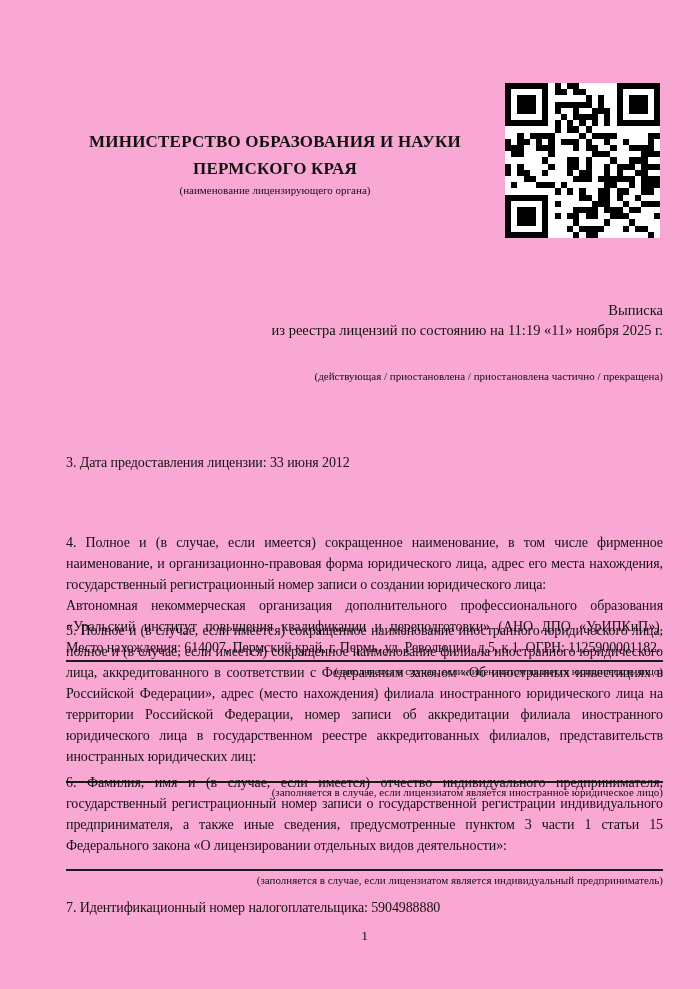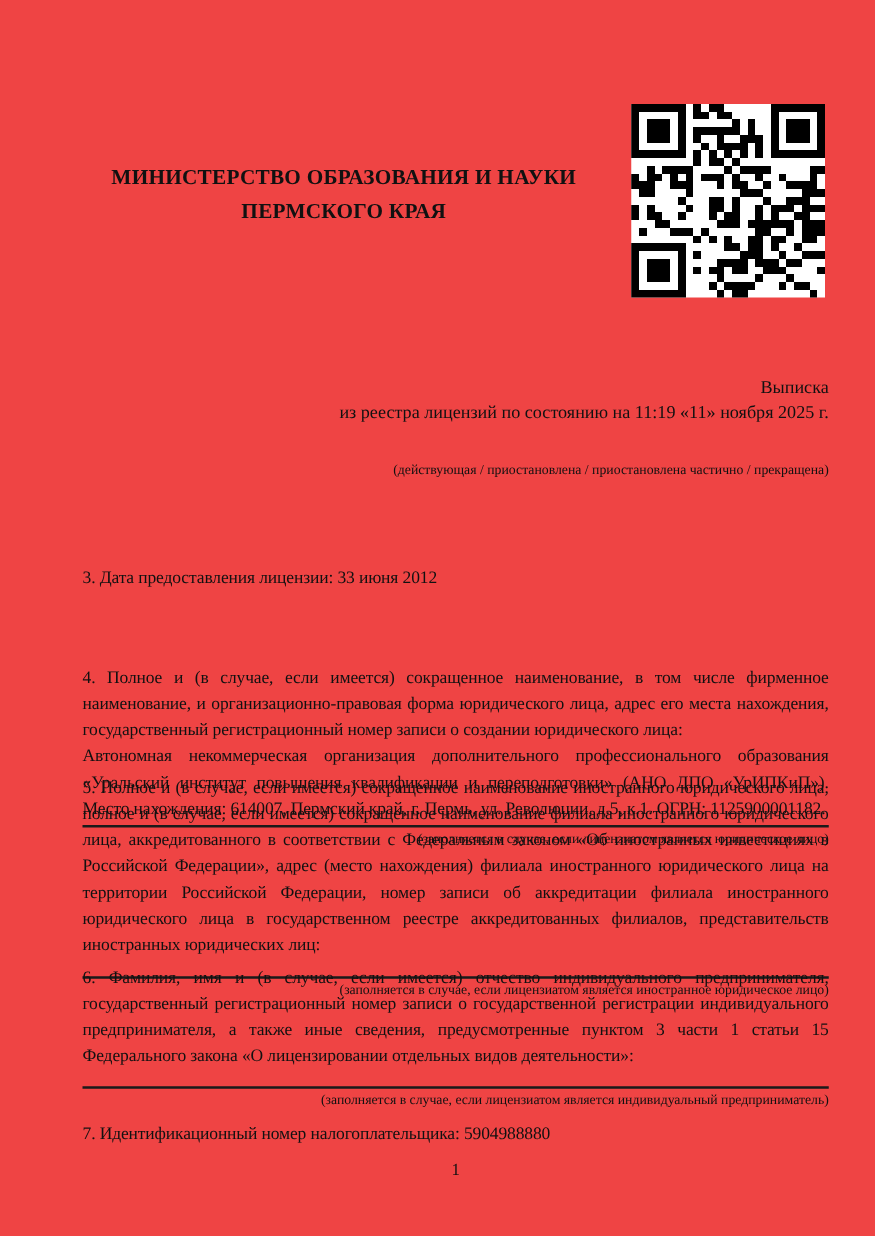--- a/index.html
+++ b/index.html
@@ -1,19 +1,19 @@
 <!DOCTYPE html>
 <html><head>
 <meta charset="utf-8">
 <style>
   html,body { margin:0; padding:0; background:#ffffff; }
   .page {
     position:relative;
     width:700px; height:989px;
-    background:#ef4444;
+    background:#f9a8d4;
     color:#111;
     font-family:"Liberation Serif", "DejaVu Serif", serif;
     overflow:hidden;
   }
   .ministry {
     position:absolute; left:63px; top:128px; width:424px;
     text-align:center;
   }
   .ministry-name {
     font-size:17px; font-weight:bold; line-height:1.6;
@@ -52,20 +52,21 @@
     text-align:center; font-size:13.5px;
   }
 </style>
 </head>
 <body>
 
 <div class="page">
 
   <div class="ministry">
     <div class="ministry-name">МИНИСТЕРСТВО ОБРАЗОВАНИЯ И НАУКИ ПЕРМСКОГО КРАЯ</div>
+    <div class="ministry-caption">(наименование лицензирующего органа)</div>
   </div>
 
   <svg class="qr" viewBox="0 0 25 25" shape-rendering="crispEdges" aria-hidden="true">
       <rect x="0" y="0" width="25" height="25" fill="#fff"></rect>
       <rect x="0" y="0" width="1" height="1" fill="#000"></rect>
       <rect x="1" y="0" width="1" height="1" fill="#000"></rect>
       <rect x="2" y="0" width="1" height="1" fill="#000"></rect>
       <rect x="3" y="0" width="1" height="1" fill="#000"></rect>
       <rect x="4" y="0" width="1" height="1" fill="#000"></rect>
       <rect x="5" y="0" width="1" height="1" fill="#000"></rect>

